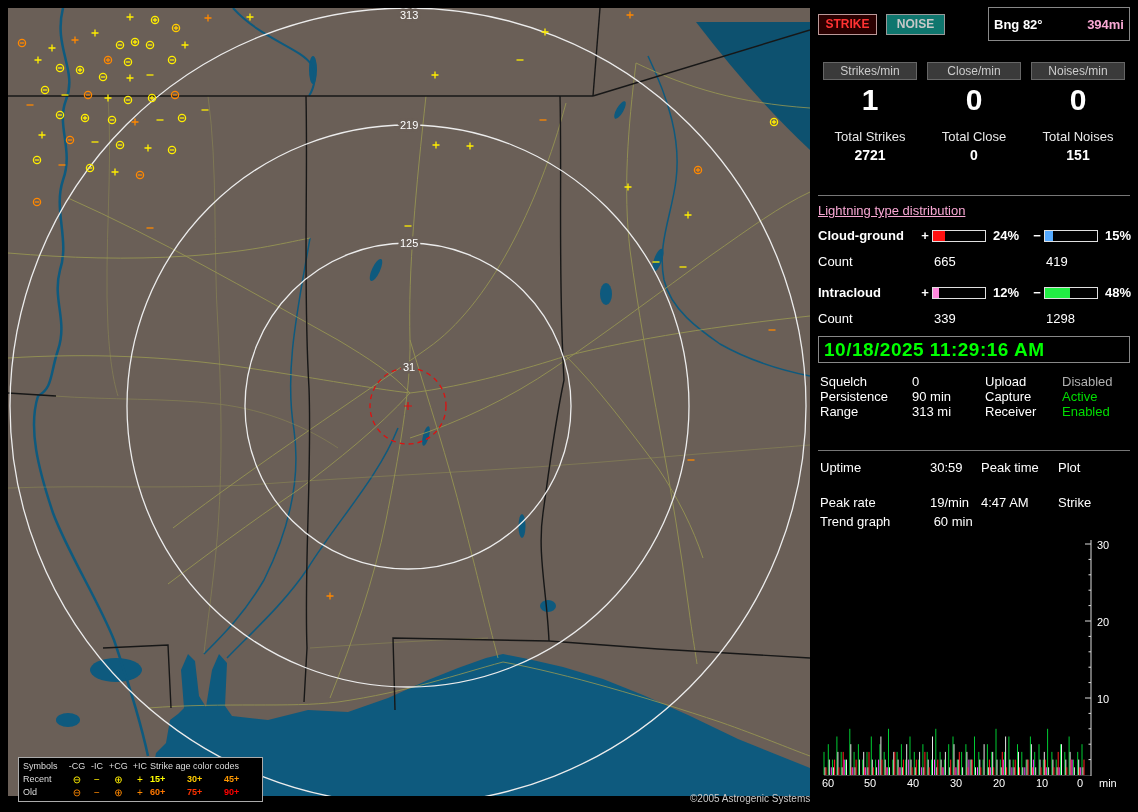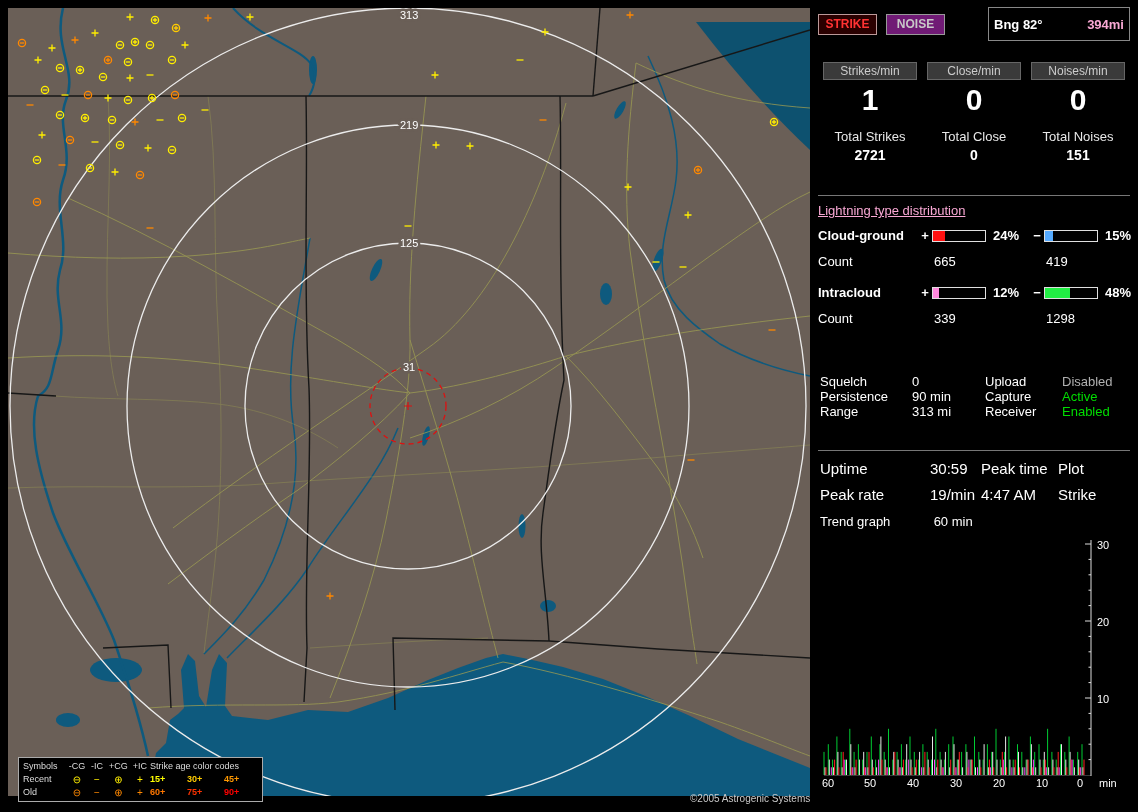--- a/index.html
+++ b/index.html
@@ -14,42 +14,42 @@
   .legend .sym{font-size:10px;text-align:center}
   .legend .sym-h{text-align:center}
   .legend .age-hdr{grid-column:6/9}
   .legend .age{font-weight:bold}
   .copyright{position:absolute;left:690px;top:793px;color:#ccc;font-size:10px;z-index:5}
   
   .panel{position:absolute;left:812px;top:0;width:326px;height:812px;color:#fff;font-size:13px}
   .topbar{position:absolute;top:13px;left:6px;right:8px;height:22px;display:flex;align-items:center}
   .btn{height:21px;width:59px;font-size:12px;font-weight:bold;font-family:"Liberation Sans",sans-serif;border:1px solid #999;margin-right:9px;padding:0;cursor:pointer}
   .btn.strike{background:#2a0000;color:#ff3333;border-color:#b99}
-  .btn.noise{background:#701a75;color:#c8c8c8}
+  .btn.noise{background:#0f766e;color:#c8c8c8}
   .bng-box{margin-left:auto;width:142px;height:22px;border:1px solid #888;background:#000;display:flex;align-items:center;padding:16px 5px;font-weight:bold;font-size:13px}
   .bng-box .rng{margin-left:auto;color:#f9a8d4}
   .stats{position:absolute;top:62px;left:6px;right:8px;display:flex;text-align:center}
   .stat-col{flex:1}
   .rate-box{width:94px;margin:0 auto;height:18px;line-height:16px;background:#3a3a3a;border:1px solid #666;color:#ccc;font-size:12px}
   .rate-val{font-size:30px;font-weight:bold;line-height:32px;margin-top:4px}
   .tot-lbl{margin-top:13px;font-size:13px;color:#e8e8e8}
   .tot-val{margin-top:3px;font-size:14px;font-weight:bold}
   .dist{position:absolute;top:195px;left:6px;right:8px;border-top:1px solid #777;padding-top:7px}
   .dist-title{font-size:13px;color:#f9a8d4;text-decoration:underline}
   .drow{display:grid;grid-template-columns:100px 14px 56px 42px 14px 56px auto;align-items:center;margin-top:9px;height:17px}
   .drow .lbl{font-weight:bold}
   .drow .sign{font-weight:bold;text-align:center}
   .gauge{width:54px;height:12px;border:1px solid #e0e0e0;background:#000}
   .gauge .fill{height:100%}
   .pct{font-weight:bold;padding-left:5px}
   .cnt{padding-left:2px}
   .clock{position:absolute;top:336px;left:6px;right:8px;height:27px;border:1px solid #888;line-height:25px;padding-left:5px;color:#00ff00;font-weight:bold;font-size:19px;letter-spacing:.5px;white-space:nowrap}
   .sgrid{position:absolute;top:374px;left:8px;right:8px;display:grid;grid-template-columns:92px 73px 77px auto;font-size:13px}
   .hr2{position:absolute;top:450px;left:6px;right:8px;border-top:1px solid #777}
-  .stgrid{position:absolute;top:460px;left:8px;right:8px;display:grid;grid-template-columns:110px 51px 77px auto;row-gap:9px;font-size:15px}
+  .stgrid{position:absolute;top:460px;left:8px;right:8px;display:grid;grid-template-columns:110px 51px 77px auto;row-gap:20px;font-size:13px}
   .trow{position:absolute;top:514px;left:8px;font-size:13px}
   .trow .tl{display:inline-block;width:110px}
   #trend-svg{position:absolute;top:538px;left:6px}
   .glabel{fill:#fff;font-size:11px;font-family:"Liberation Sans",sans-serif}
 </style>
 </head>
 <body>
 
 <div class="screen">
 
@@ -464,20 +464,21 @@
         <span>Count</span>
         <span></span>
         <span class="cnt">339</span>
         <span></span>
           <span></span>
         <span class="cnt">1298</span>
         <span></span>
       </div>
     </div>
 
+    <div class="clock">10/18/2025 11:29:16 AM</div>
 
     <div class="sgrid">
       <span>Squelch</span>
       <span>0</span>
       <span>Upload</span>
       <span style="color: rgb(176, 176, 176);">Disabled</span>
 
       <span>Persistence</span>
       <span>90 min</span>
       <span>Capture</span>

